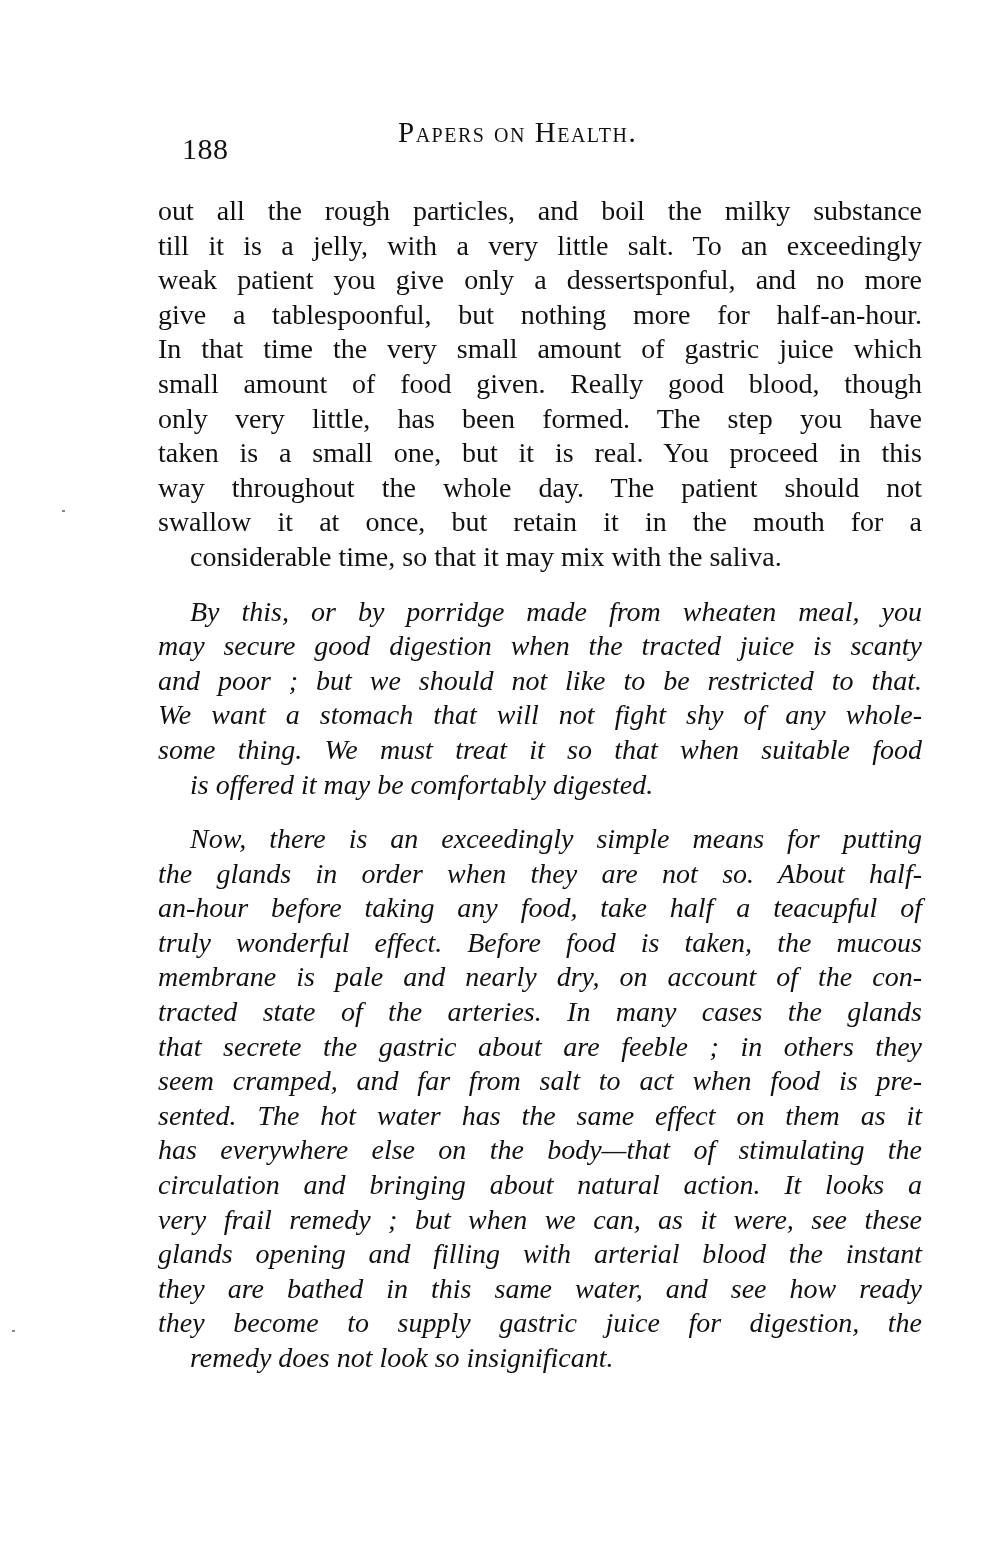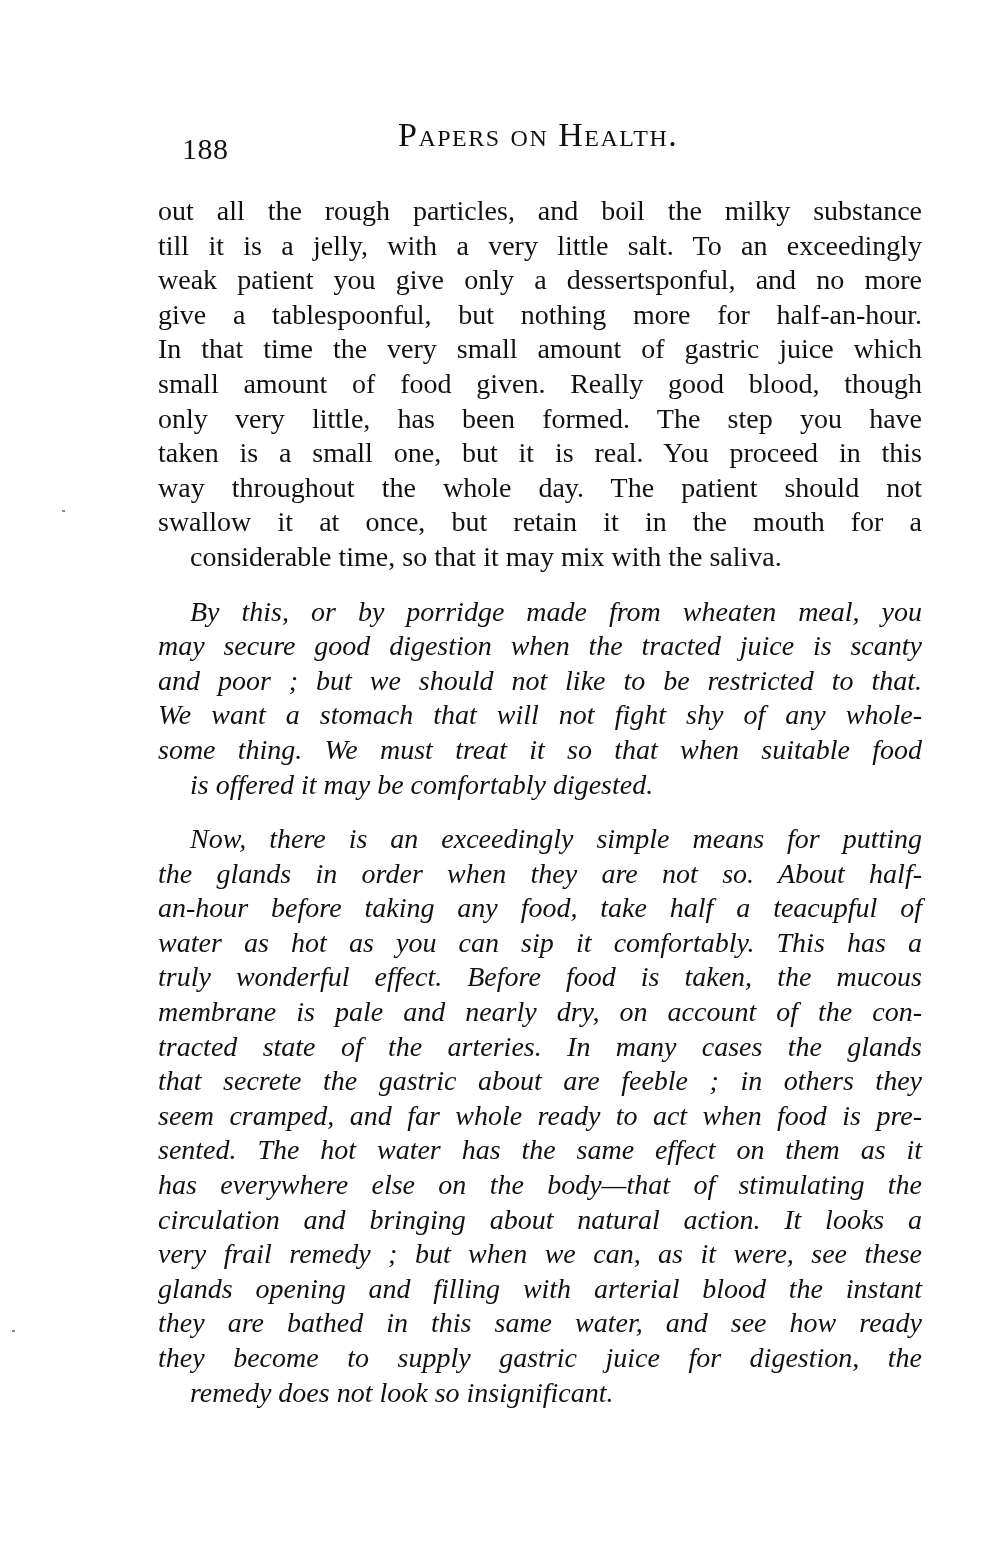--- a/index.html
+++ b/index.html
@@ -34,21 +34,21 @@
       left: 0;
       top: 16px;
       font-size: 30px;
       letter-spacing: 0.5px;
       margin-left: 24px;
     }
     .running-title {
       position: absolute;
       left: 240px;
       top: 0;
-      font-size: 34px;
+      font-size: 29px;
       font-variant: small-caps;
       letter-spacing: 1.5px;
     }
     .body-text {
       position: absolute;
       left: 158px;
       top: 194px;
       width: 764px;
     }
     .para {
@@ -114,26 +114,25 @@
       <span class="line">and poor ; but we should not like to be restricted to that.</span>
       <span class="line">We want a stomach that will not fight shy of any whole-</span>
       <span class="line">some thing. We must treat it so that when suitable food</span>
       <span class="line last">is offered it may be comfortably digested.</span>
     </p>
 
     <p class="para">
       <span class="line indent">Now, there is an exceedingly simple means for putting</span>
       <span class="line">the glands in order when they are not so. About half-</span>
       <span class="line">an-hour before taking any food, take half a teacupful of</span>
-      <span class="line">water as hot as you can sip it comfortably. This has a</span>
       <span class="line">truly wonderful effect. Before food is taken, the mucous</span>
       <span class="line">membrane is pale and nearly dry, on account of the con-</span>
       <span class="line">tracted state of the arteries. In many cases the glands</span>
       <span class="line">that secrete the gastric about are feeble ; in others they</span>
-      <span class="line">seem cramped, and far whole ready to act when food is pre-</span>
+      <span class="line">seem cramped, and far from salt to act when food is pre-</span>
       <span class="line">sented. The hot water has the same effect on them as it</span>
       <span class="line">has everywhere else on the body—that of stimulating the</span>
       <span class="line">circulation and bringing about natural action. It looks a</span>
       <span class="line">very frail remedy ; but when we can, as it were, see these</span>
       <span class="line">glands opening and filling with arterial blood the instant</span>
       <span class="line">they are bathed in this same water, and see how ready</span>
       <span class="line">they become to supply gastric juice for digestion, the</span>
       <span class="line last">remedy does not look so insignificant.</span>
     </p>
 

